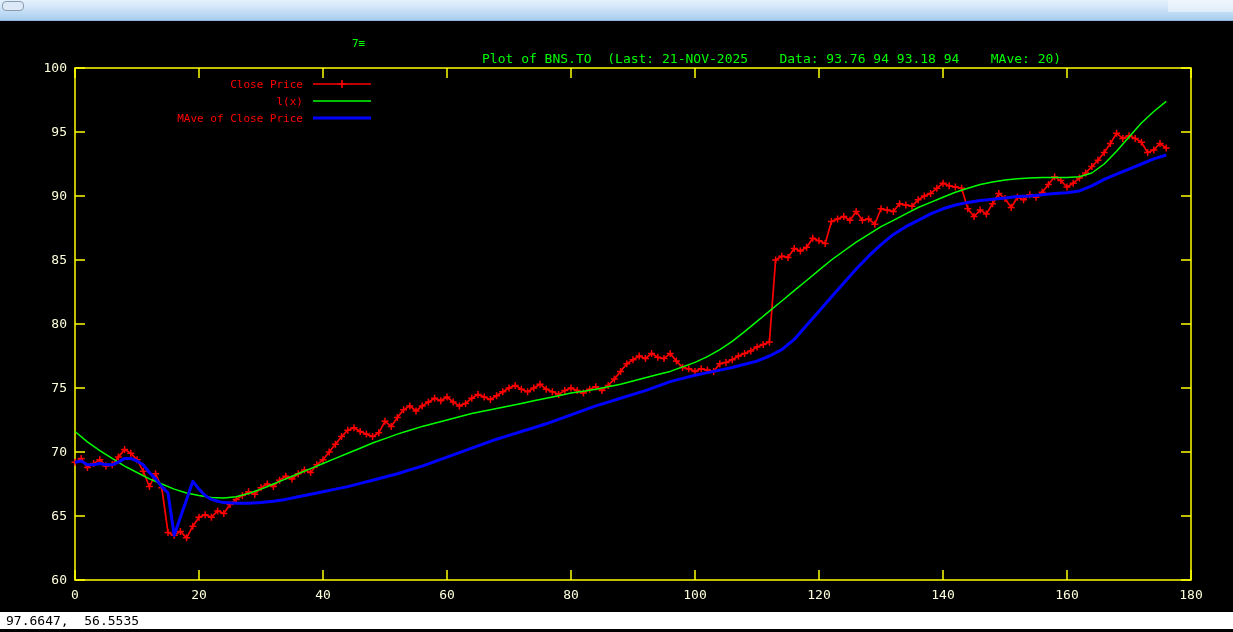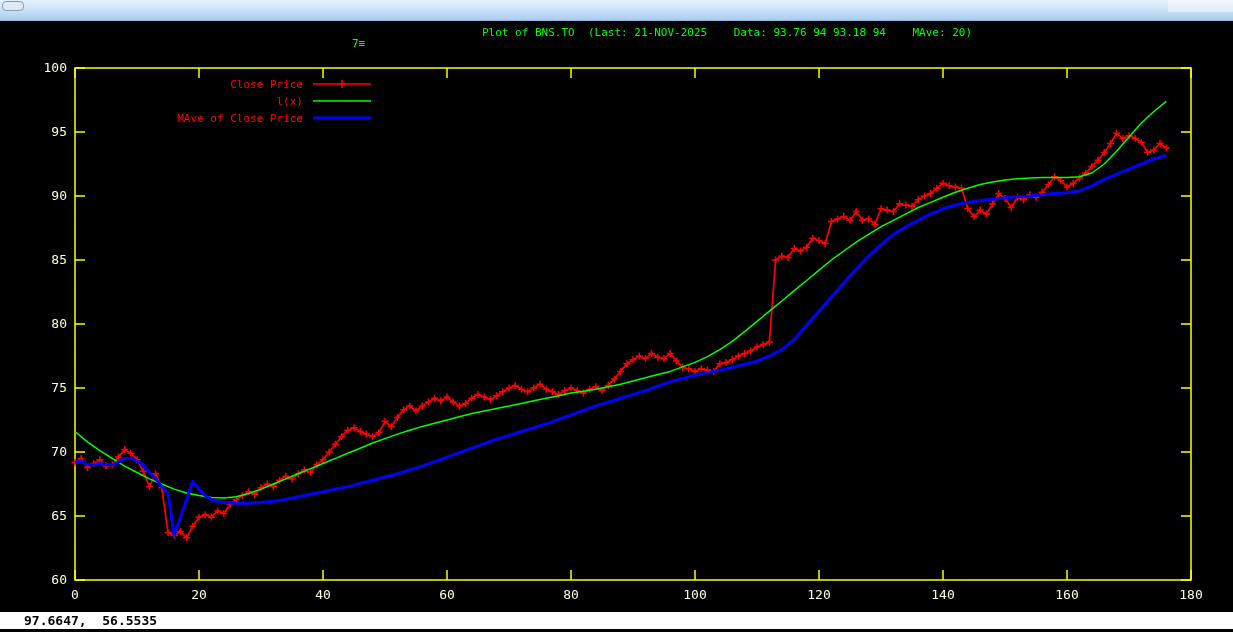--- a/index.html
+++ b/index.html
@@ -6,24 +6,24 @@
             font-family:"DejaVu Sans Mono", monospace;}
   .win{position:relative;width:1233px;height:632px;background:#000;}
   .titlebar{position:absolute;top:0;left:0;width:1233px;height:20px;z-index:30;
             background:linear-gradient(to bottom,#e4f1fc 0%,#d3e7f9 35%,#bcd9f3 70%,#a9cdee 100%);
             border-bottom:1px solid #8fb5dd;}
   .win-icon{position:absolute;top:1px;left:2px;width:20px;height:8px;background:#dde9f6;
             border:1px solid #8a9bb0;border-radius:4px;}
   .tb-light{position:absolute;top:0;left:1168px;width:65px;height:12px;background:rgba(255,255,255,0.45);}
   .chart-svg{position:absolute;top:0;left:0;z-index:10;}
   .glyph7{position:absolute;top:37px;left:352px;color:#00ff00;font-size:11px;z-index:20;white-space:pre;}
-  .plot-title{position:absolute;top:26px;left:482px;color:#00ff00;font-size:11px;z-index:20;white-space:pre;}
+  .plot-title{position:absolute;top:51px;left:482px;color:#00ff00;font-size:13px;z-index:20;white-space:pre;}
   .statusbar{position:absolute;left:0;bottom:3px;width:1233px;height:17px;background:#ffffff;z-index:30;
              color:#000;font-size:13px;line-height:17px;}
-  .statusbar span{position:absolute;left:24px;white-space:pre;font-weight:bold;}
+  .statusbar span{position:absolute;left:6px;white-space:pre;}
   svg text{font-family:"DejaVu Sans Mono", monospace;font-size:13px;}
   svg text.legend{font-size:11px;}
 </style>
 </head>
 <body>
 
 <div class="win">
   <svg class="chart-svg" width="1233" height="632" viewBox="0 0 1233 632">
       <rect x="75" y="68" width="1116" height="512" fill="none" stroke="#ffff00" stroke-width="1.5"></rect>
       <line x1="75" y1="580" x2="75" y2="570" stroke="#ffff00" stroke-width="1.5"></line>

